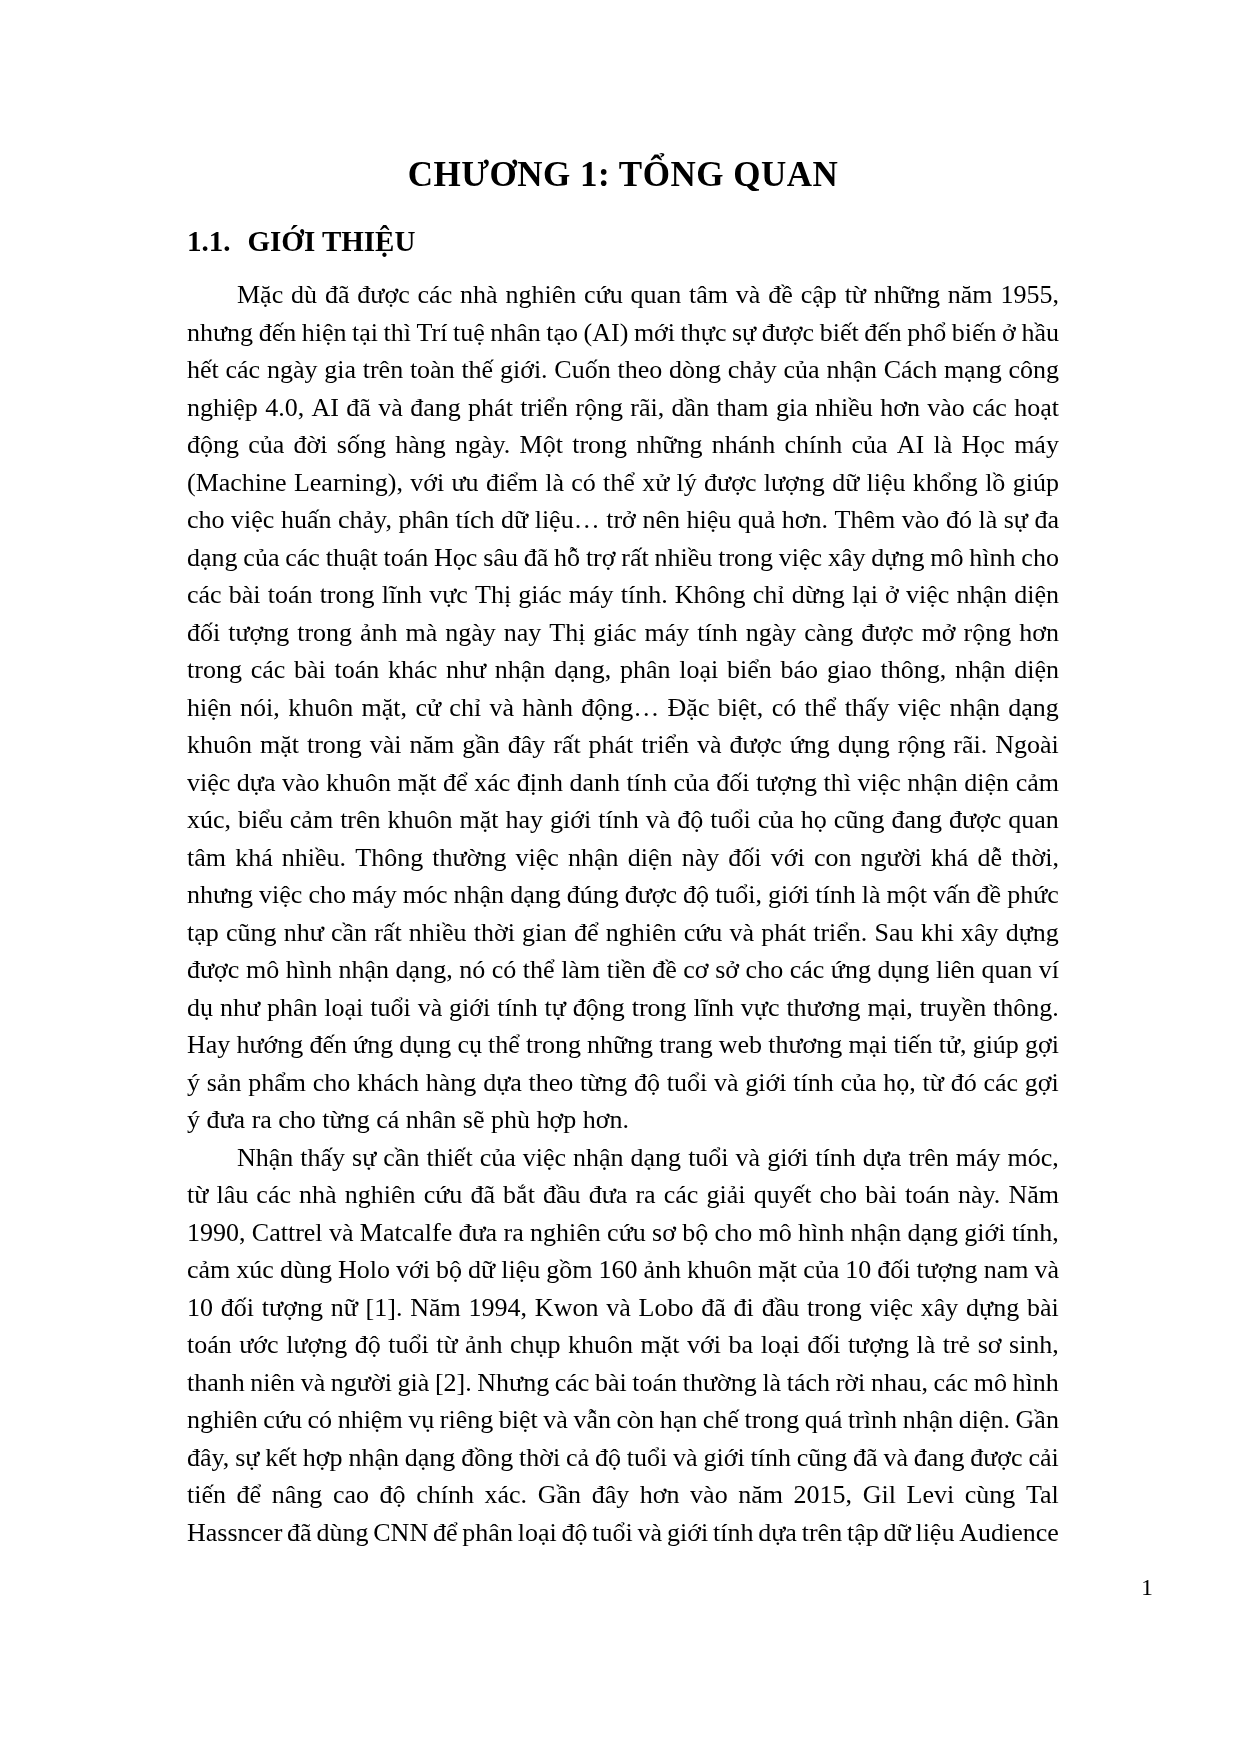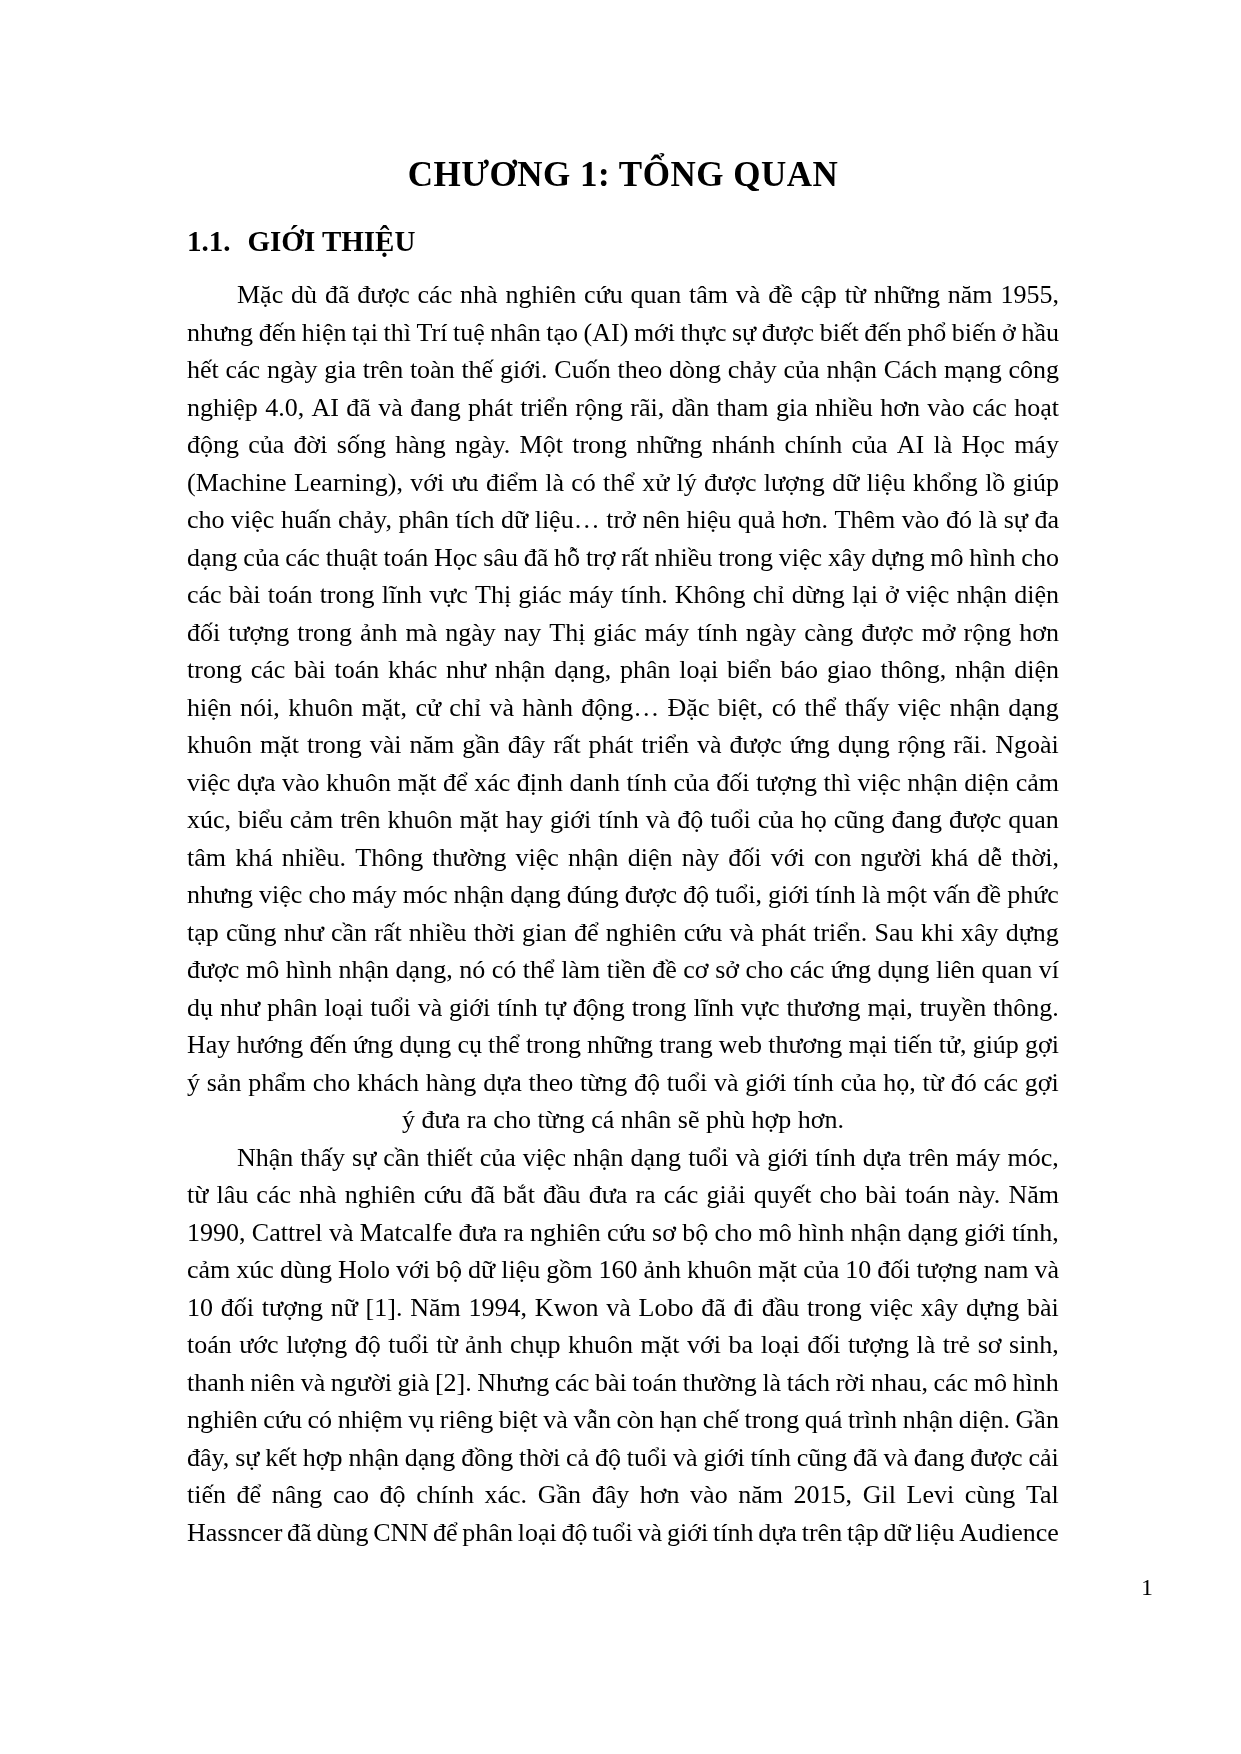--- a/index.html
+++ b/index.html
@@ -42,21 +42,21 @@
     display: flex;
     justify-content: space-between;
     height: 37.5px;
     line-height: 37.5px;
     overflow: hidden;
     white-space: nowrap;
   }
   .line.first { padding-left: 50px; }
   .line.lastplain {
     display: block;
-    text-align: center;
+    text-align: left;
     white-space: nowrap;
   }
   .page-number {
     position: absolute;
     top: 1572px;
     right: 112px;
     font-size: 24px;
     line-height: 30px;
   }
 </style>

